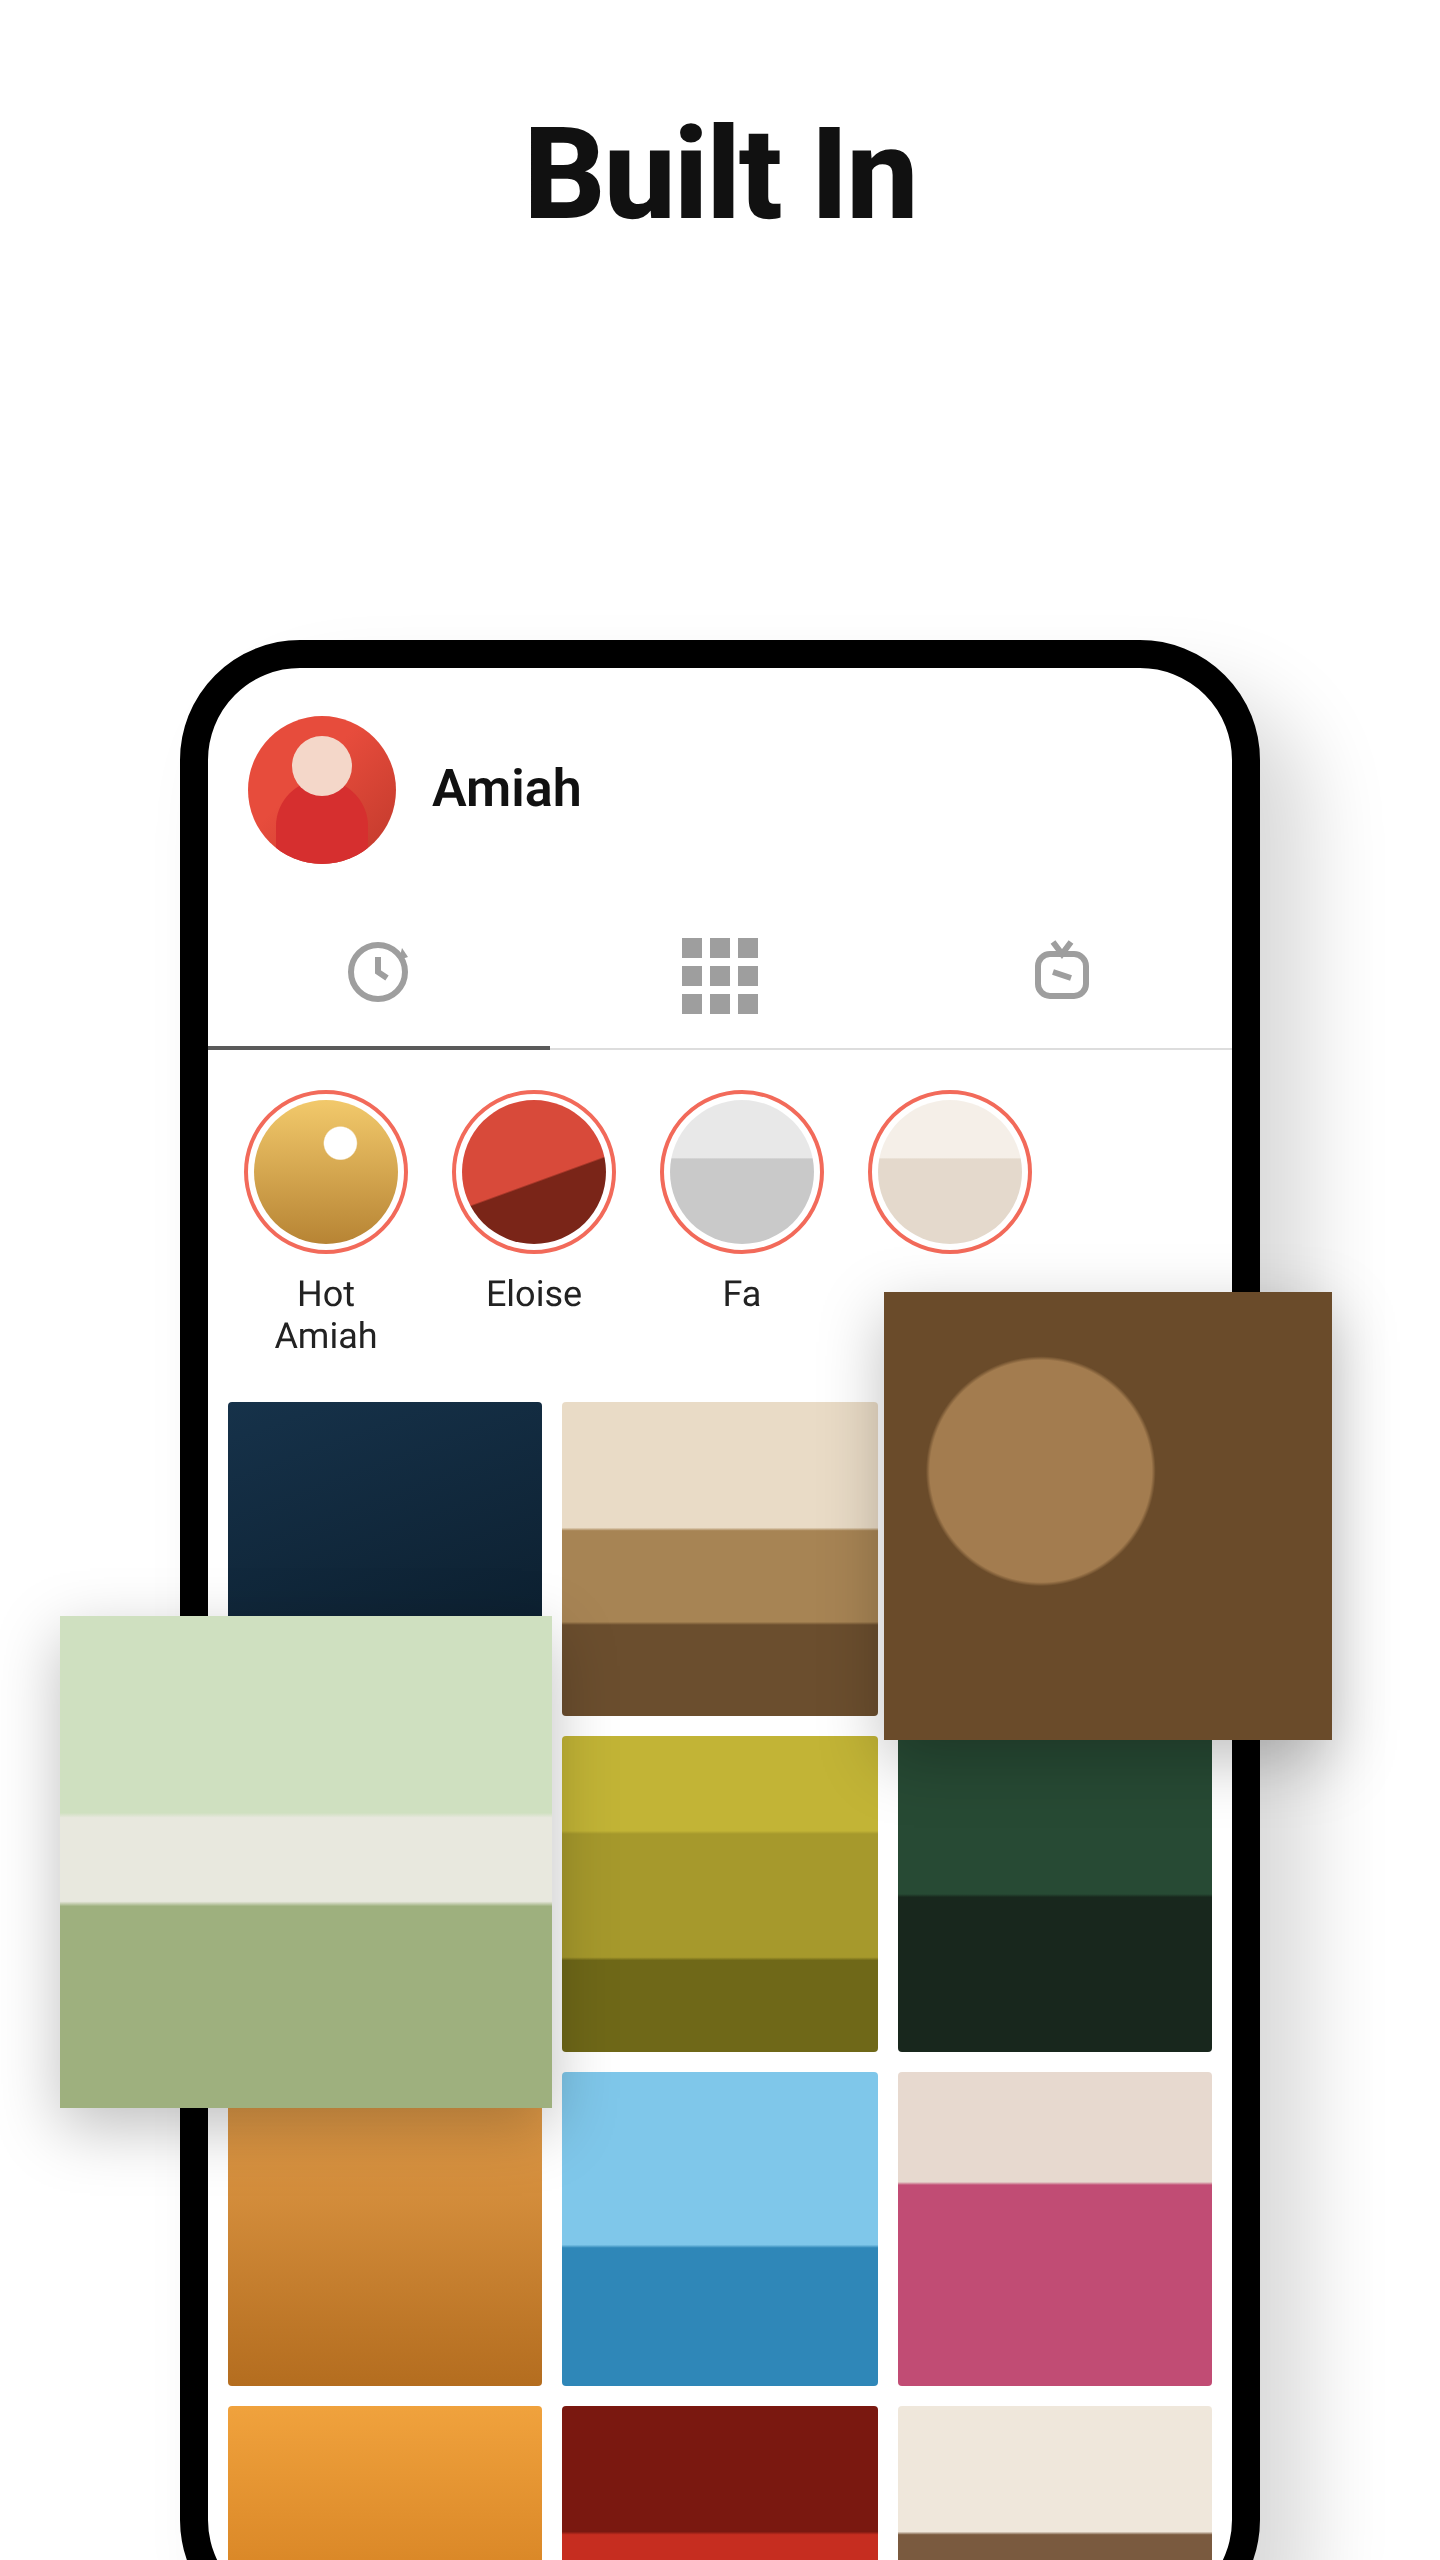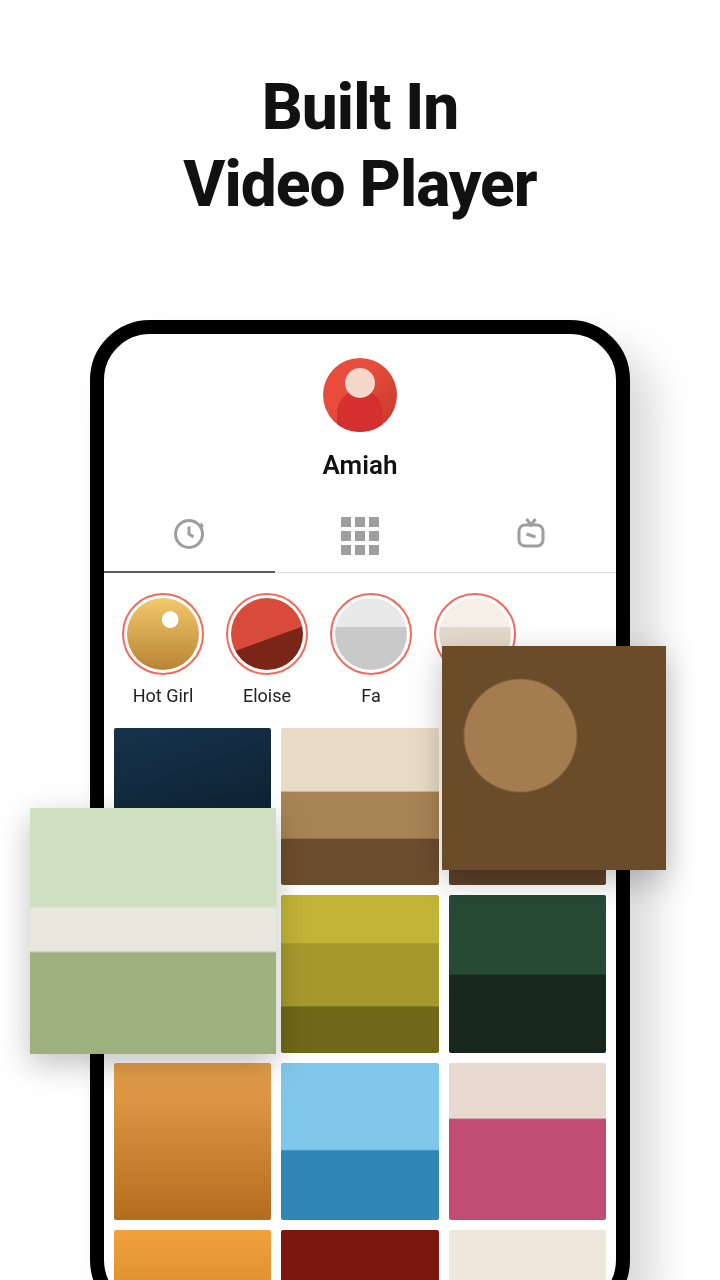--- a/index.html
+++ b/index.html
@@ -6,21 +6,21 @@
   body {
     width: 720px;
     height: 1280px;
     background: #ffffff;
     font-family: -apple-system, BlinkMacSystemFont, "Segoe UI", Roboto, Helvetica, Arial, sans-serif;
     overflow: hidden;
     position: relative;
   }
   .hero {
     text-align: center;
-    padding-top: 70px;
+    padding-top: 50px;
     font-weight: 800;
     font-size: 64px;
     line-height: 1.2;
     letter-spacing: -1px;
     color: #111;
   }
   .phone-wrap {
     position: absolute;
     left: 50%;
     top: 320px;
@@ -35,21 +35,20 @@
     background: #fff;
     box-shadow: 25px 25px 40px rgba(0,0,0,0.15);
     overflow: hidden;
     position: relative;
   }
   .profile-row {
     display: flex;
     align-items: center;
     gap: 18px;
     padding: 24px 20px 12px 20px;
-    flex-direction: column;
   }
   .avatar-main {
     width: 74px; height: 74px;
     border-radius: 50%;
     background: linear-gradient(135deg,#e74c3c 40%,#c0392b 100%);
     position: relative;
     overflow: hidden;
   }
   .avatar-main::after{
     content:""; position:absolute; top:10px; left:22px;
@@ -154,21 +153,20 @@
   .float-b {
     left: 442px; top: 646px; width: 224px; height: 224px;
     background: radial-gradient(circle at 35% 40%,#a37c4f 0 28%,#6a4b2a 29%), #4e3620;
   }
 </style>
 </head>
 <body>
 
 <div class="hero">
   <div>Built In</div>
-  <div>Video Player</div>
 </div>
 
 <div class="phone-wrap">
   <div class="phone">
 
     <div class="profile-row">
       <div class="avatar-main"></div>
       <div class="username">Amiah</div>
     </div>
 
@@ -204,21 +202,21 @@
           </svg>
         </span>
       </div>
     </div>
 
     <div class="stories">
       <div class="story">
         <div class="story-ring">
             <span class="story-img s1"></span>
           </div>
-        <div class="story-label">Hot Girl</div>
+        <div class="story-label">Hot Amiah</div>
       </div>
       <div class="story">
         <div class="story-ring">
             <span class="story-img s2"></span>
           </div>
         <div class="story-label">Eloise</div>
       </div>
       <div class="story">
         <div class="story-ring">
             <span class="story-img s4"></span>

